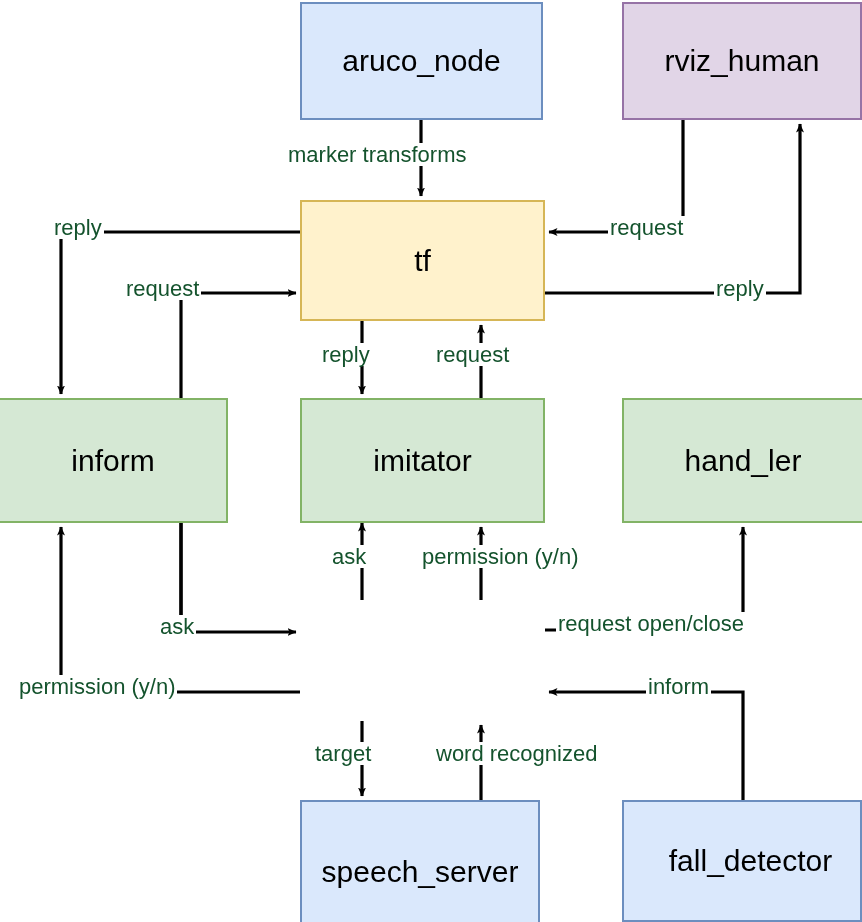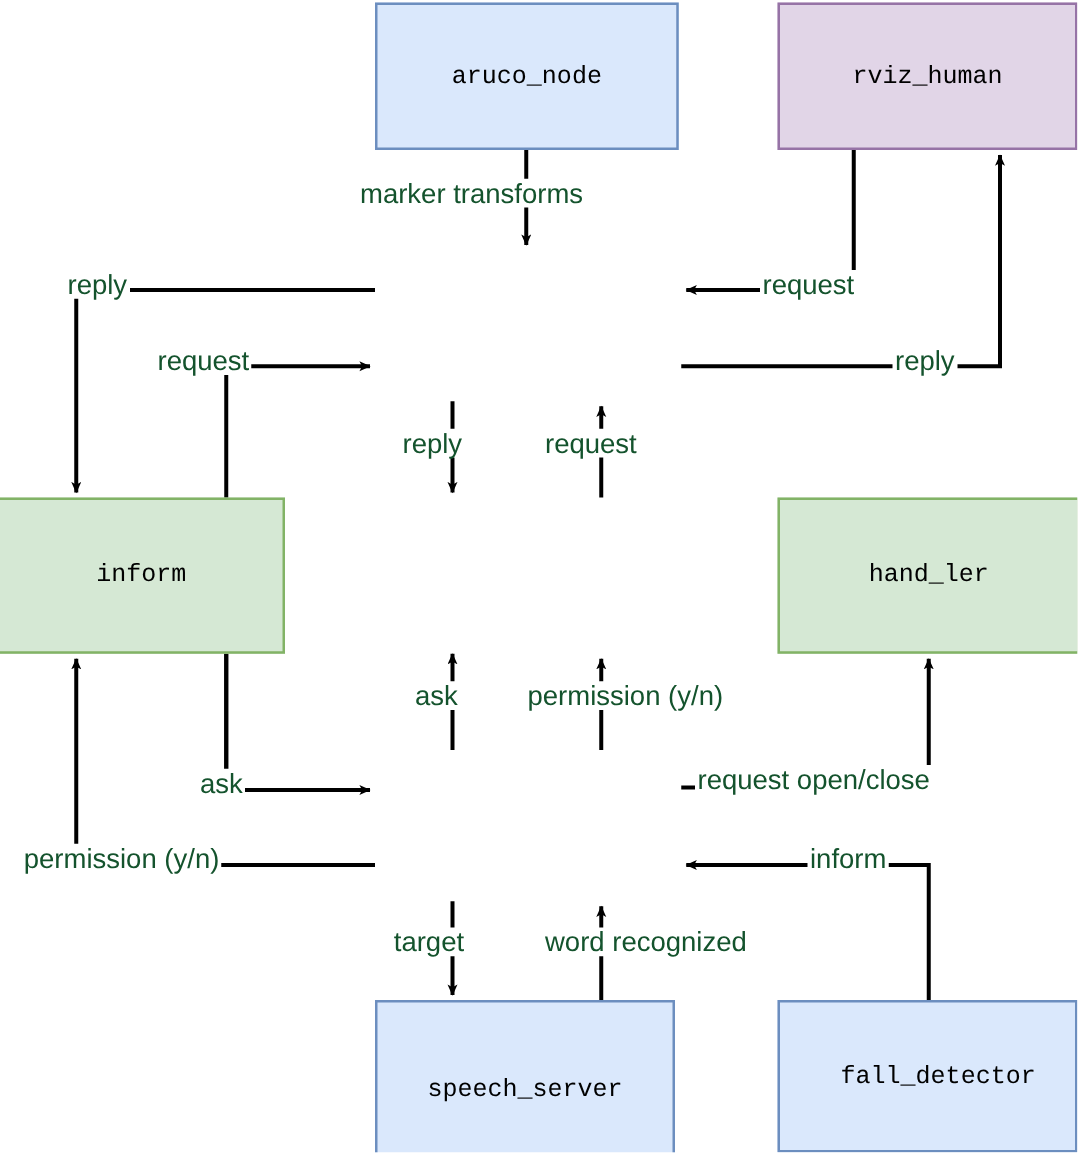--- a/index.html
+++ b/index.html
@@ -25,22 +25,22 @@
     pointer-events: none;
   }
   .node {
     position: absolute;
     box-sizing: border-box;
     border-width: 2px;
     border-style: solid;
     display: flex;
     align-items: center;
     justify-content: center;
-    font-family: Liberation Mono, monospace;
-    font-size: 20px;
+    font-family: Liberation Sans, sans-serif;
+    font-size: 30px;
     color: #000000;
     letter-spacing: 0px;
     z-index: 2;
   }
   .edge-label {
     position: absolute;
     font-family: "Liberation Sans", sans-serif;
     font-size: 22px;
     color: #14532d;
     background: #ffffff;
@@ -97,25 +97,31 @@
   </svg>
 
   <div class="node" style="left:300px; top:2px; width:243px; height:118px; background:#dae8fc; border-color:#6c8ebf;">
     <span>aruco_node</span>
   </div>
 
   <div class="node" style="left:622px; top:2px; width:240px; height:118px; background:#e1d5e7; border-color:#9673a6;">
     <span>rviz_human</span>
   </div>
 
+  <div class="node" style="left:300px; top:200px; width:245px; height:121px; background:#fff2cc; border-color:#d6b656;">
+    <span>tf</span>
+  </div>
 
   <div class="node" style="left:-2px; top:398px; width:230px; height:125px; background:#d5e8d4; border-color:#82b366;">
     <span>inform</span>
   </div>
 
+  <div class="node" style="left:300px; top:398px; width:245px; height:125px; background:#d5e8d4; border-color:#82b366;">
+    <span>imitator</span>
+  </div>
 
   <div class="node" style="left:622px; top:398px; width:242px; height:125px; background:#d5e8d4; border-color:#82b366;">
     <span>hand_ler</span>
   </div>
 
 
   <div class="node" style="left:300px; top:800px; width:240px; height:144px; background:#dae8fc; border-color:#6c8ebf;">
     <span>speech_server</span>
   </div>
 

